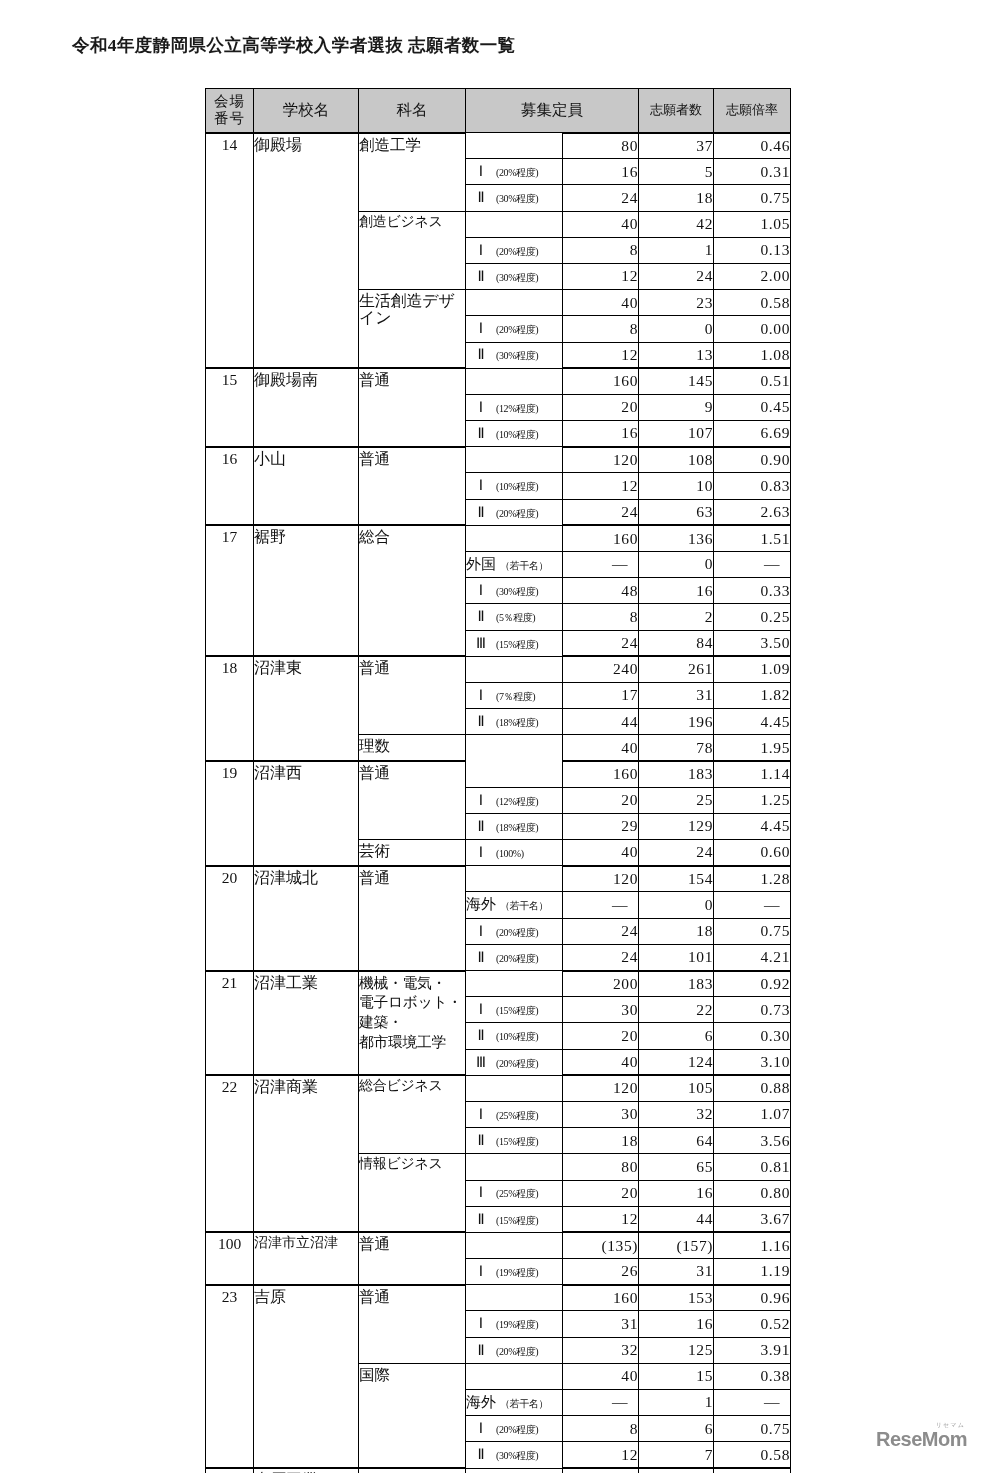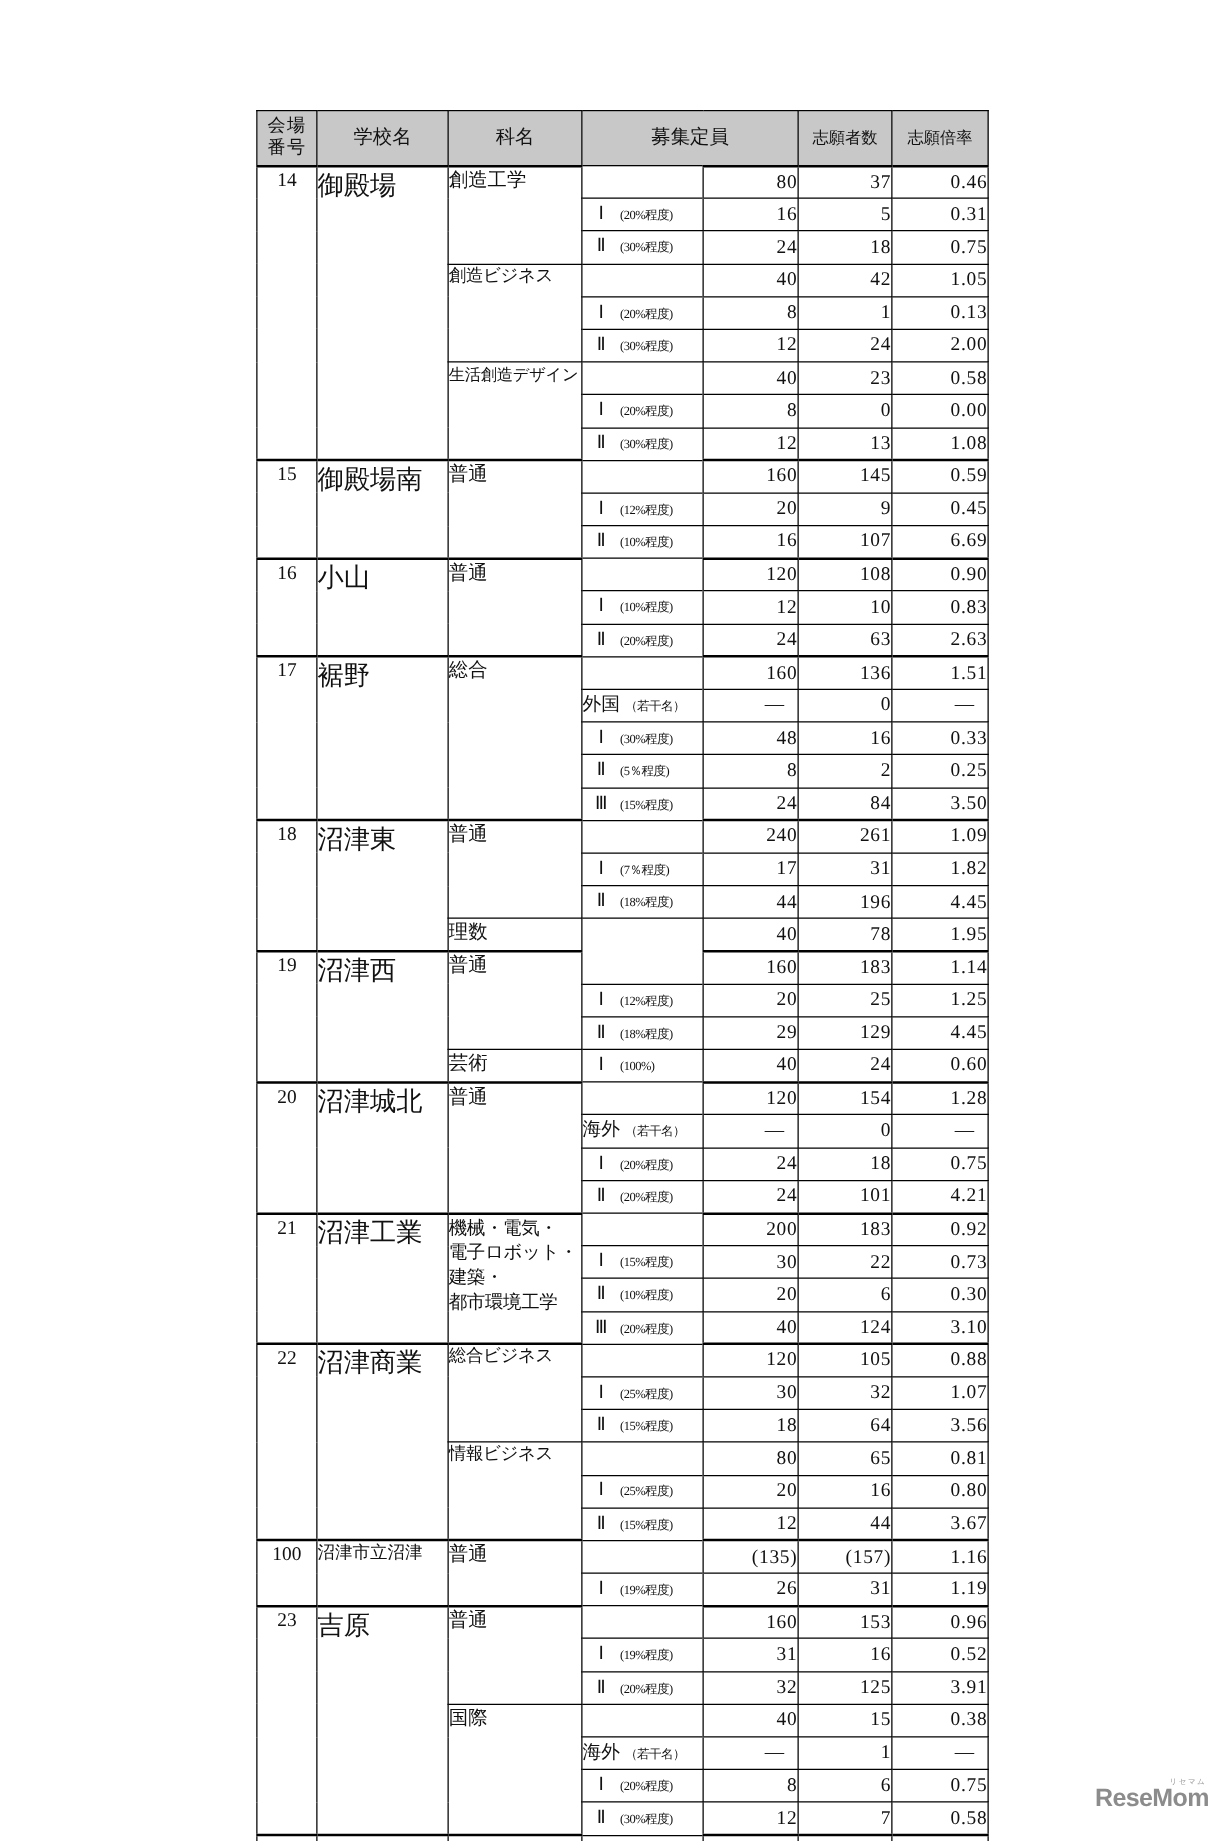--- a/index.html
+++ b/index.html
@@ -64,29 +64,29 @@
   thead th.no2 span { display: block; }
 
   td.no {
     text-align: center;
     font-size: 15.5px;
     font-family: "Liberation Serif", serif;
   }
   td.school {
     text-align: left;
     padding-left: 5px;
-    font-size: 21px;
+    font-size: 16px;
   }
   td.dept {
     text-align: left;
     padding-left: 3px;
     font-size: 15.5px;
     line-height: 1.2;
   }
-  td.dept.tiny { font-size: 13px; letter-spacing: -0.2px; }
+  td.dept.tiny { font-size: 16px; letter-spacing: -0.2px; }
   td.dept.small { font-size: 14px; letter-spacing: -0.3px; }
   td.dept.multi { font-size: 14.8px; line-height: 1.33; letter-spacing: -0.3px; }
   td.dept.multi2 { font-size: 12.3px; line-height: 1.42; letter-spacing: -0.2px; }
 
   td.sel {
     font-size: 13px;
     padding: 0 2px 0 4px;
     white-space: nowrap;
   }
   td.sel .rn {
@@ -133,20 +133,21 @@
     color: #8c8c8c;
     font-family: "Liberation Sans", sans-serif;
     letter-spacing: -0.5px;
   }
 </style>
 </head>
 <body>
 
 <div id="page">
 
+  <div class="page-title">令和4年度静岡県公立高等学校入学者選抜  志願者数一覧</div>
 
   <table class="apt">
     <colgroup>
       <col class="c-no">
         <col class="c-sch">
         <col class="c-dept">
       <col class="c-sel">
         <col class="c-quota">
         <col class="c-app">
         <col class="c-rate">
@@ -224,21 +225,21 @@
           <td class="num">13</td>
           <td class="num">1.08</td>
         </tr>
         <tr class="rowh group-top">
           <td class="no" rowspan="3" style="vertical-align: top; padding-top: 3px;">15</td>
           <td class="school" rowspan="3" style="vertical-align: top; padding-top: 3px; margin-left: 28px;">御殿場南</td>
           <td class="dept" rowspan="3" style="vertical-align: top; padding-top: 3px;">普通</td>
           <td class="sel blank">&nbsp;</td>
           <td class="num">160</td>
           <td class="num">145</td>
-          <td class="num">0.59</td>
+          <td class="num">0.51</td>
         </tr>
         <tr class="rowh">
           <td class="sel"><span class="rn">Ⅰ</span><span class="pct">(12%程度)</span></td>
           <td class="num">20</td>
           <td class="num">9</td>
           <td class="num">0.45</td>
         </tr>
         <tr class="rowh">
           <td class="sel"><span class="rn">Ⅱ</span><span class="pct">(10%程度)</span></td>
           <td class="num">16</td>

